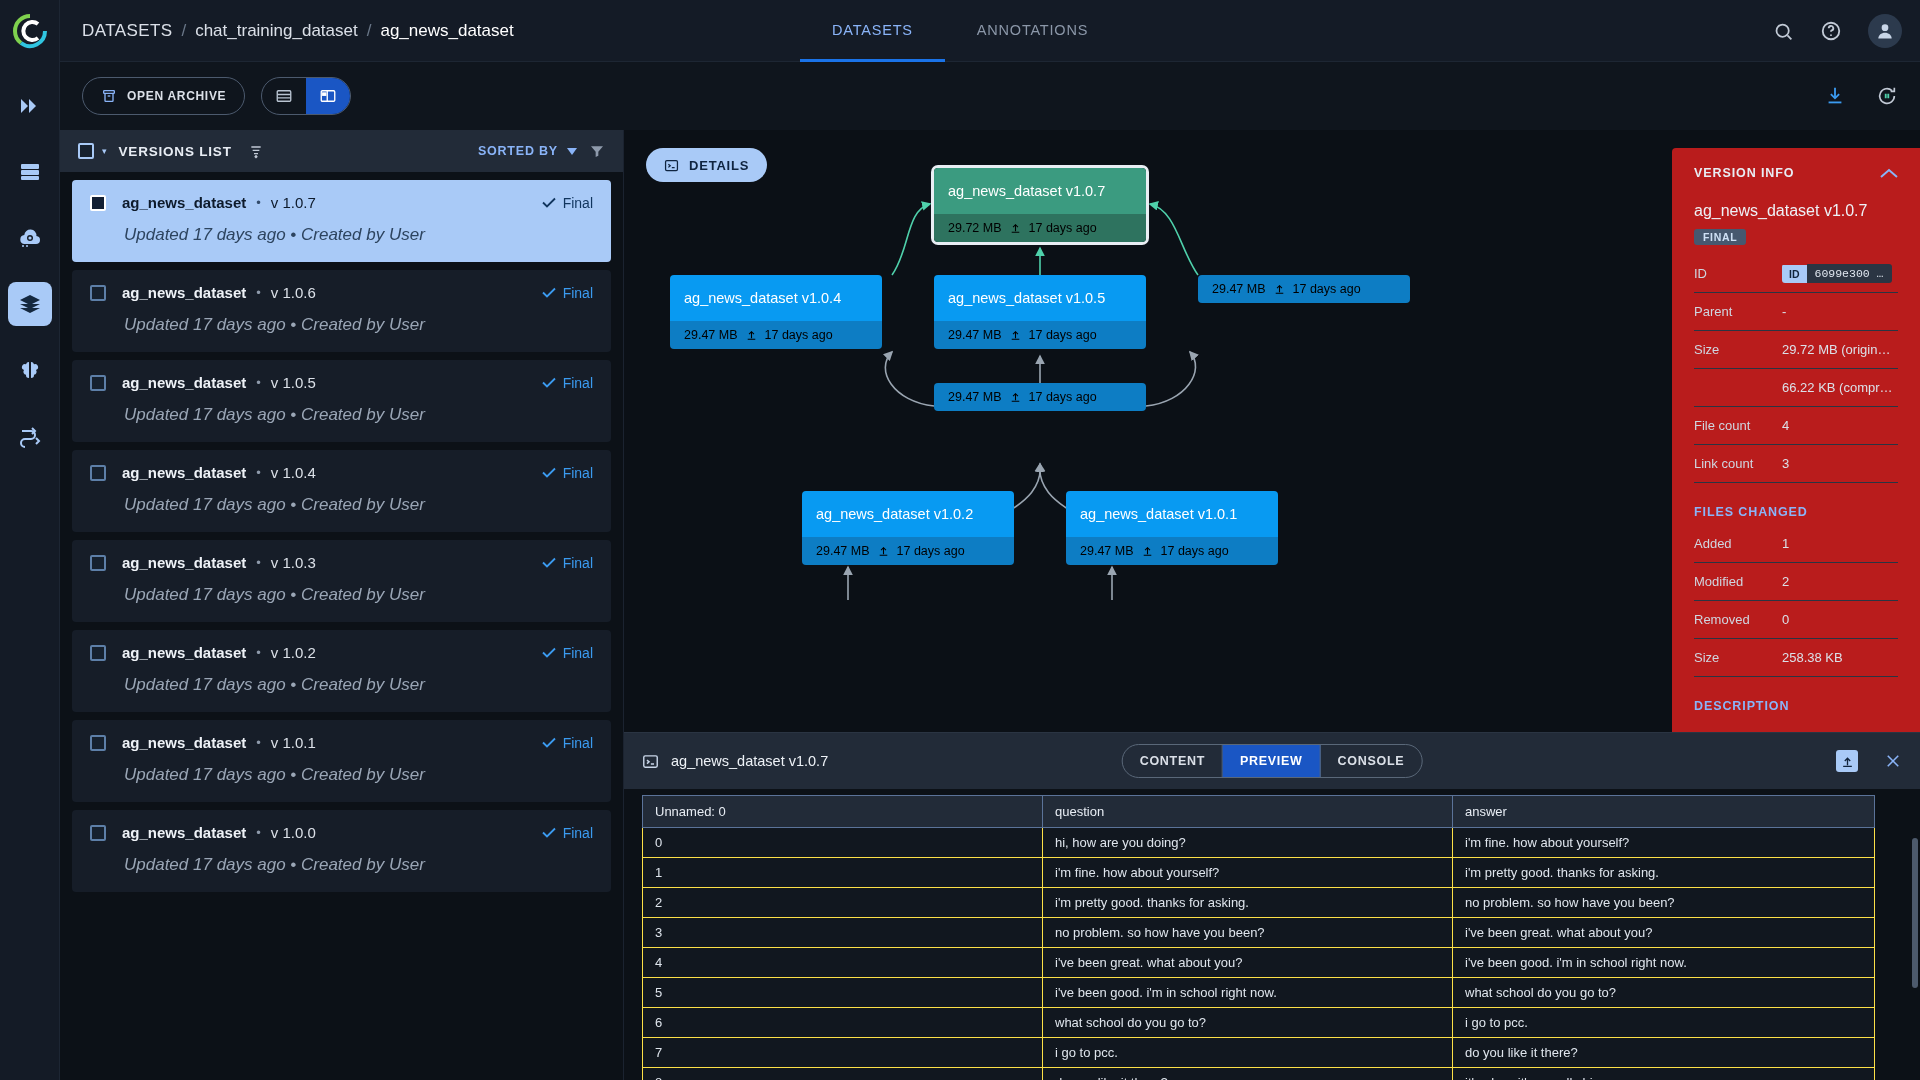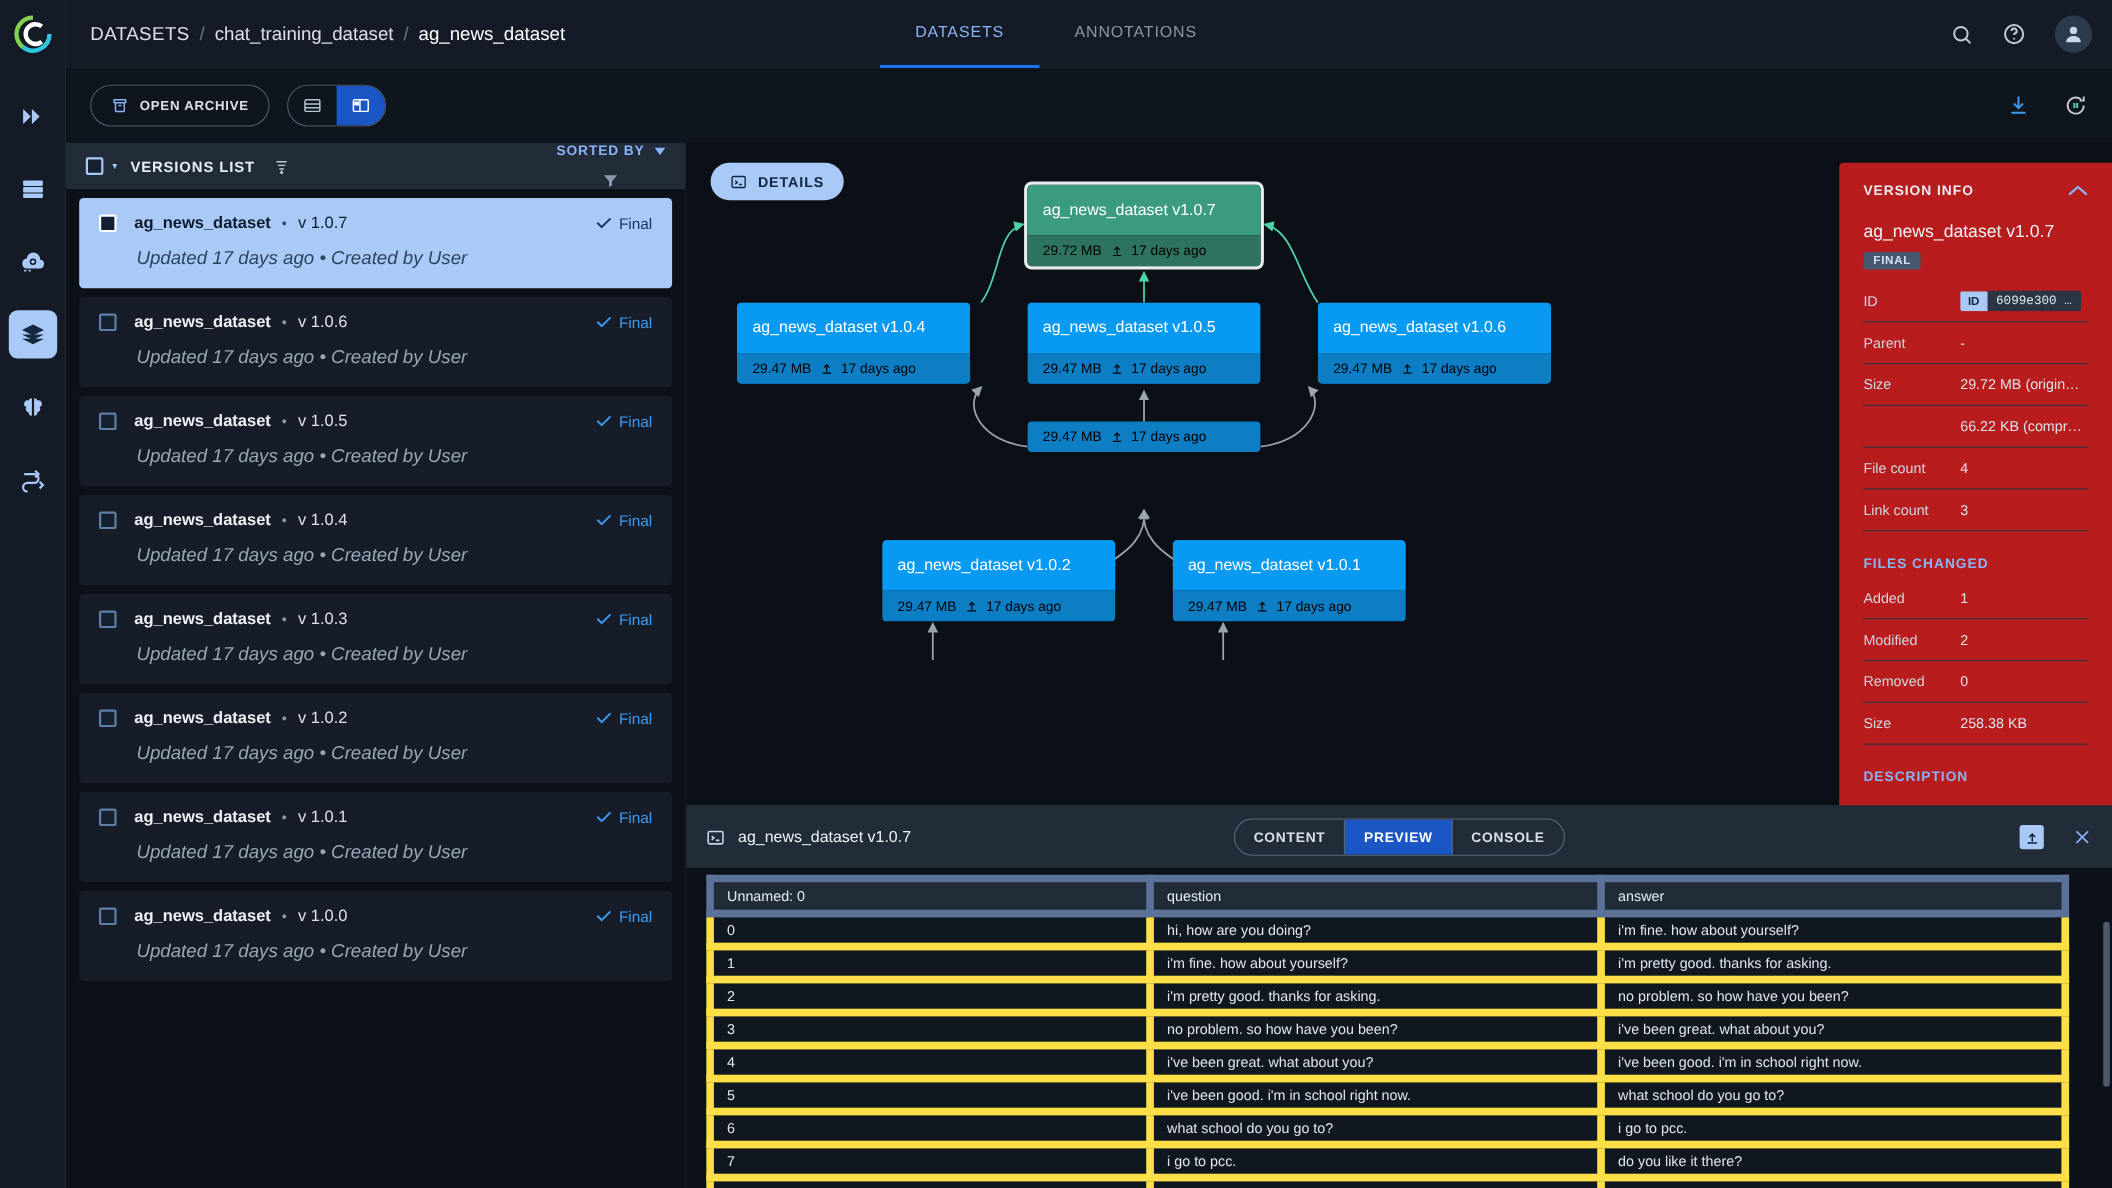--- a/index.html
+++ b/index.html
@@ -83,21 +83,21 @@
     height: 42px; background: #222b38; display: flex; align-items: center; padding: 0 18px;
   }
   .chk {
     width: 16px; height: 16px; border: 2px solid #a9caf7; border-radius: 2px;
     background: #16212f; cursor: pointer; flex: none;
   }
   .chk.dark { border-color: #5d7fa8; }
   .caret-dn { margin-left: 8px; color: #a9caf7; font-size: 9px; cursor: pointer; }
   .vers-title { margin-left: 12px; font-size: 13.5px; font-weight: 700; letter-spacing: .8px; color: #e8edf4; }
   .sort-ico { margin-left: 16px; color: #c2cad6; cursor: pointer; display: flex; }
-  .vers-head-right { margin-left: auto; display: flex; align-items: center; gap: 12px; flex-direction: column; }
+  .vers-head-right { margin-left: auto; display: flex; align-items: center; gap: 12px; }
   .sortedby { font-size: 12.5px; font-weight: 700; letter-spacing: .8px; color: #8ab4f8; cursor: pointer; display: flex; align-items: center; gap: 9px; }
   .filter-ico { color: #8e9aab; cursor: pointer; display: flex; }
 
   .vers-list { height: 908px; overflow: hidden; padding: 8px 12px 0 12px; }
   .vrow {
     height: 82px; background: #161d28; border-radius: 4px; margin-bottom: 8px;
     padding: 14px 18px; cursor: pointer; position: relative;
   }
   .vrow.selected { background: #a9caf7; }
   .vrow-top { display: flex; align-items: center; }
@@ -171,21 +171,21 @@
     letter-spacing: .7px; color: #dbe0e8; cursor: pointer; border-right: 1px solid #5a6879; }
   .bp-tab:last-child { border-right: none; }
   .bp-tab.active { background: #1a56c4; color: #fff; }
   .bp-head-right { margin-left: auto; display: flex; align-items: center; gap: 26px; }
   .bp-expand { width: 22px; height: 22px; border-radius: 3px; background: #a9caf7; color: #11243c;
     display: flex; align-items: center; justify-content: center; cursor: pointer; }
   .bp-close { color: #8ab4f8; cursor: pointer; display: flex; }
 
   .tbl-wrap { position: absolute; left: 18px; top: 62px; width: 1252px; height: 286px; overflow: hidden; }
   table { border-collapse: collapse; width: 1232px; table-layout: fixed; }
-  th, td { border: 7px solid #fde047; font-size: 13px; font-weight: 400; text-align: left;
+  th, td { border: 1px solid #fde047; font-size: 13px; font-weight: 400; text-align: left;
     padding: 0 12px; height: 30px; color: #dfe5ed; white-space: nowrap; overflow: hidden; }
   thead th { background: #222b38; border-color: #5b7399; color: #e8edf4; height: 32px; }
   tbody td { background: #11171f; }
   col.c0 { width: 400px; } col.c1 { width: 410px; } col.c2 { width: 422px; }
 
   .vscroll { position: absolute; right: 2px; top: 792px; width: 6px; height: 280px; }
   .vscroll i { display: block; position: absolute; right: 0; top: 46px; width: 6px; height: 150px;
     background: #4b5costs; background: #4d5a6c; border-radius: 3px; }
 </style>
 </head>
@@ -543,21 +543,20 @@
               <svg width="13" height="13" viewBox="0 0 24 24" fill="none" stroke="currentColor" stroke-width="2">
                 <path d="M12 17V5"></path>
                 <path d="M7.5 9.5L12 5l4.5 4.5"></path>
                 <path d="M5 19h14"></path>
               </svg>
             </span>
             <span>17 days ago</span>
           </div>
         </div>
         <div class="gnode blue" style="left: 574px; top: 145px;">
-          <div class="gtitle">ag_news_dataset v1.0.6</div>
           <div class="gmeta">
             <span>29.47 MB</span>
             <span style="display:flex">
               <svg width="13" height="13" viewBox="0 0 24 24" fill="none" stroke="currentColor" stroke-width="2">
                 <path d="M12 17V5"></path>
                 <path d="M7.5 9.5L12 5l4.5 4.5"></path>
                 <path d="M5 19h14"></path>
               </svg>
             </span>
             <span>17 days ago</span>

